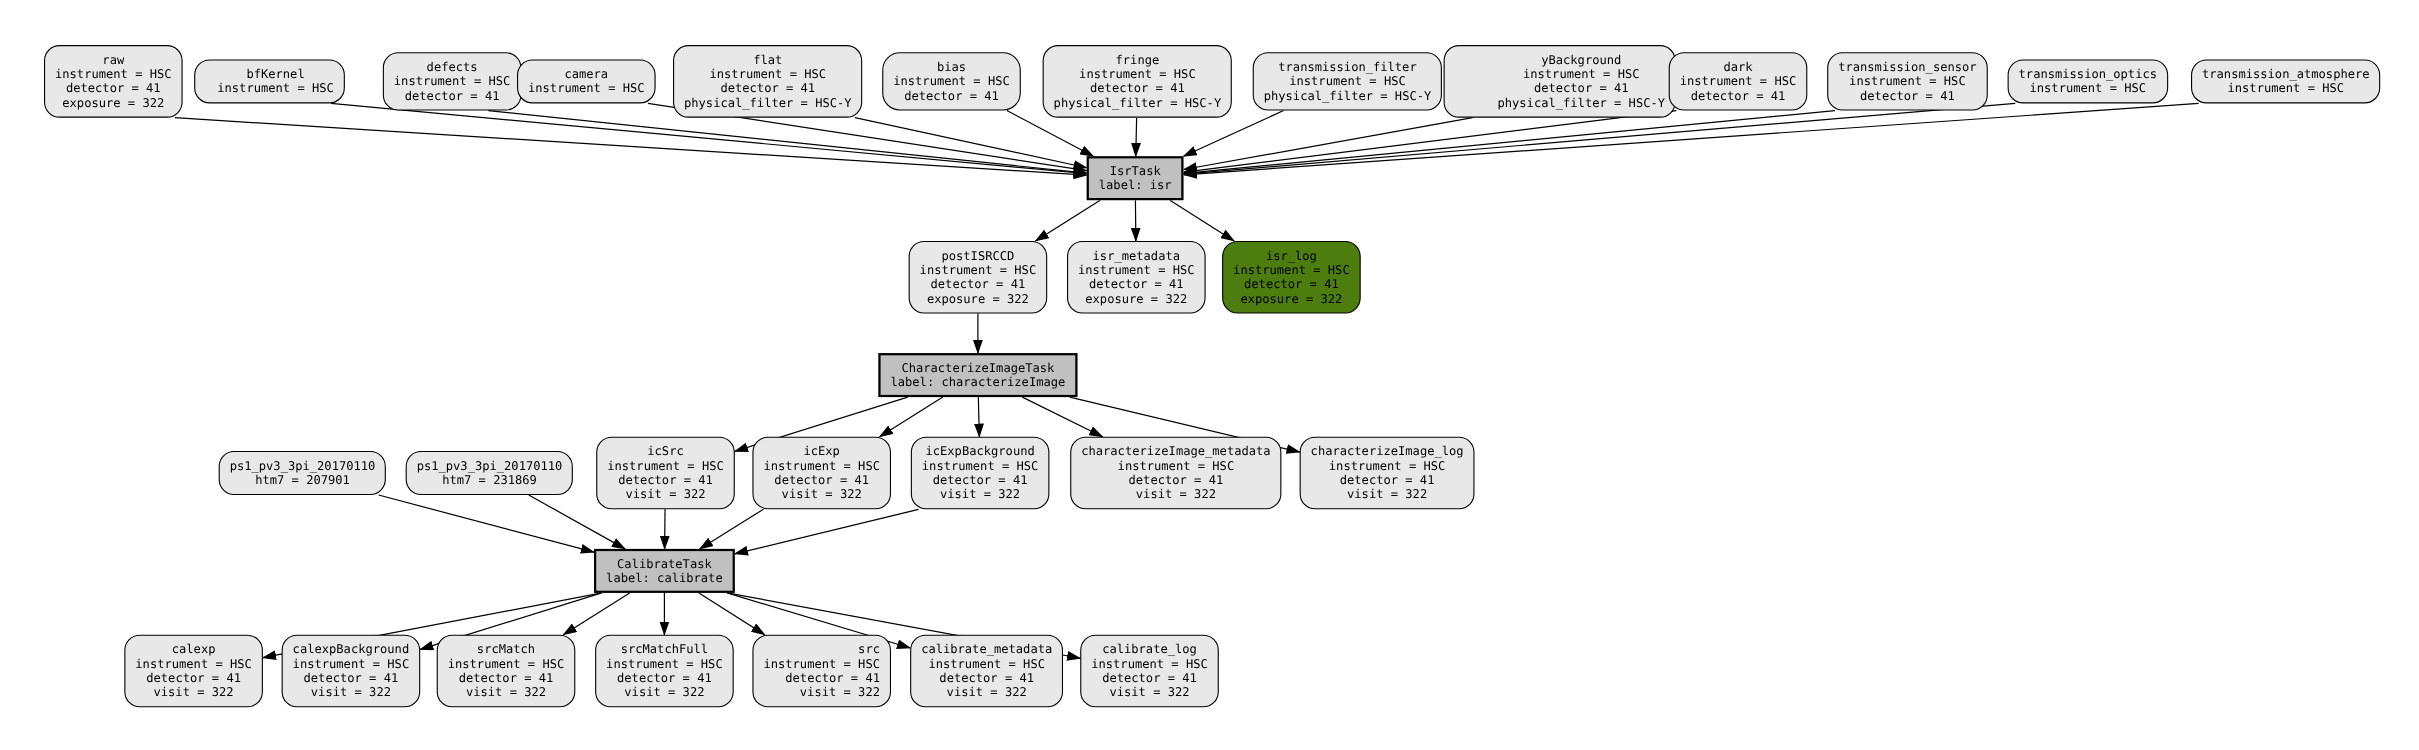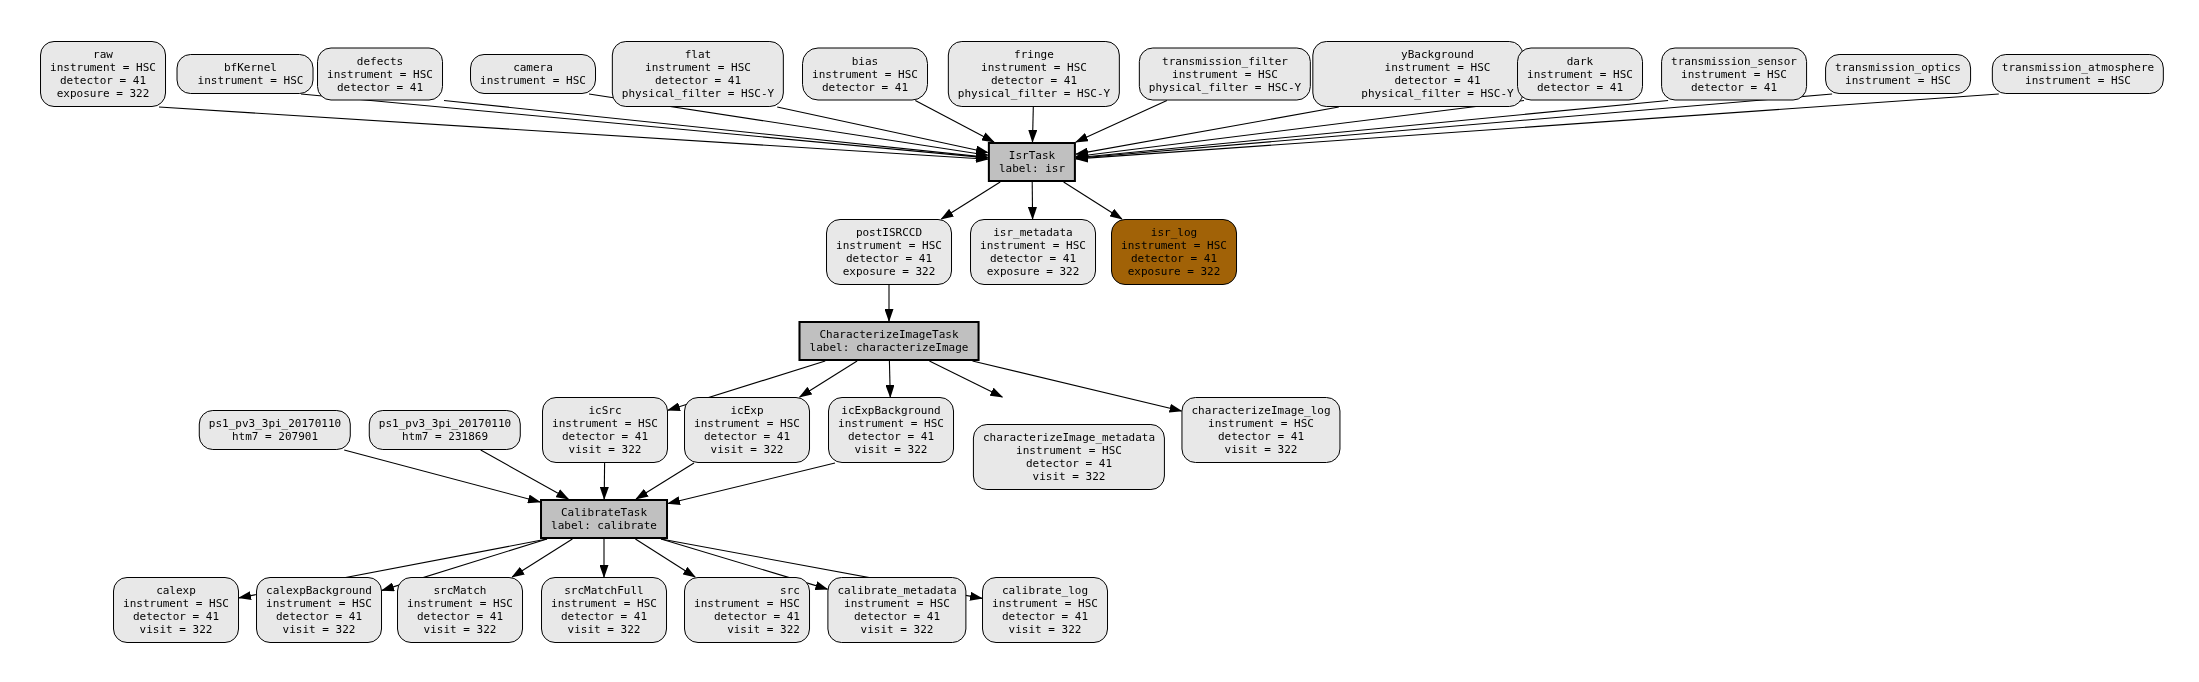--- a/index.html
+++ b/index.html
@@ -66,21 +66,21 @@
 <div class="node dataset" style="left: 103px; top: 74px; background: rgb(232, 232, 232); border-color: rgb(0, 0, 0);">
       <div>raw</div>
       <div>instrument = HSC</div>
       <div>detector = 41</div>
       <div>exposure = 322</div>
     </div>
     <div class="node dataset" style="left: 245px; top: 74px; background: rgb(232, 232, 232); border-color: rgb(0, 0, 0); padding-left: 20px;">
       <div>bfKernel</div>
       <div>instrument = HSC</div>
     </div>
-    <div class="node dataset" style="left: 380px; top: 74px; background: rgb(232, 232, 232); border-color: rgb(0, 0, 0);">
+    <div class="node dataset" style="left: 411px; top: 74px; background: rgb(232, 232, 232); border-color: rgb(0, 0, 0);">
       <div>defects</div>
       <div>instrument = HSC</div>
       <div>detector = 41</div>
     </div>
     <div class="node dataset" style="left: 533px; top: 74px; background: rgb(232, 232, 232); border-color: rgb(0, 0, 0);">
       <div>camera</div>
       <div>instrument = HSC</div>
     </div>
     <div class="node dataset" style="left: 698px; top: 74px; background: rgb(232, 232, 232); border-color: rgb(0, 0, 0);">
       <div>flat</div>
@@ -137,21 +137,21 @@
       <div>instrument = HSC</div>
       <div>detector = 41</div>
       <div>exposure = 322</div>
     </div>
     <div class="node dataset" style="left: 1033px; top: 252px; background: rgb(232, 232, 232); border-color: rgb(0, 0, 0);">
       <div>isr_metadata</div>
       <div>instrument = HSC</div>
       <div>detector = 41</div>
       <div>exposure = 322</div>
     </div>
-    <div class="node dataset" style="left: 1174px; top: 252px; background: #a16207; border-color: rgb(0, 0, 0);">
+    <div class="node dataset" style="left: 1174px; top: 252px; background: #4d7c0f; border-color: rgb(0, 0, 0);">
       <div>isr_log</div>
       <div>instrument = HSC</div>
       <div>detector = 41</div>
       <div>exposure = 322</div>
     </div>
     <div class="node task" style="left: 889px; top: 341px; background: rgb(192, 192, 192); border-color: rgb(0, 0, 0);">
       <div>CharacterizeImageTask</div>
       <div>label: characterizeImage</div>
     </div>
     <div class="node dataset" style="left: 275px; top: 430px; background: rgb(232, 232, 232); border-color: rgb(0, 0, 0);">
@@ -173,21 +173,21 @@
       <div>instrument = HSC</div>
       <div>detector = 41</div>
       <div>visit = 322</div>
     </div>
     <div class="node dataset" style="left: 891px; top: 430px; background: rgb(232, 232, 232); border-color: rgb(0, 0, 0);">
       <div>icExpBackground</div>
       <div>instrument = HSC</div>
       <div>detector = 41</div>
       <div>visit = 322</div>
     </div>
-    <div class="node dataset" style="left: 1069px; top: 430px; background: rgb(232, 232, 232); border-color: rgb(0, 0, 0); margin-top: 27px;">
+    <div class="node dataset" style="left: 1069px; top: 430px; background: rgb(232, 232, 232); border-color: rgb(0, 0, 0);">
       <div>characterizeImage_metadata</div>
       <div>instrument = HSC</div>
       <div>detector = 41</div>
       <div>visit = 322</div>
     </div>
     <div class="node dataset" style="left: 1261px; top: 430px; background: rgb(232, 232, 232); border-color: rgb(0, 0, 0);">
       <div>characterizeImage_log</div>
       <div>instrument = HSC</div>
       <div>detector = 41</div>
       <div>visit = 322</div>

